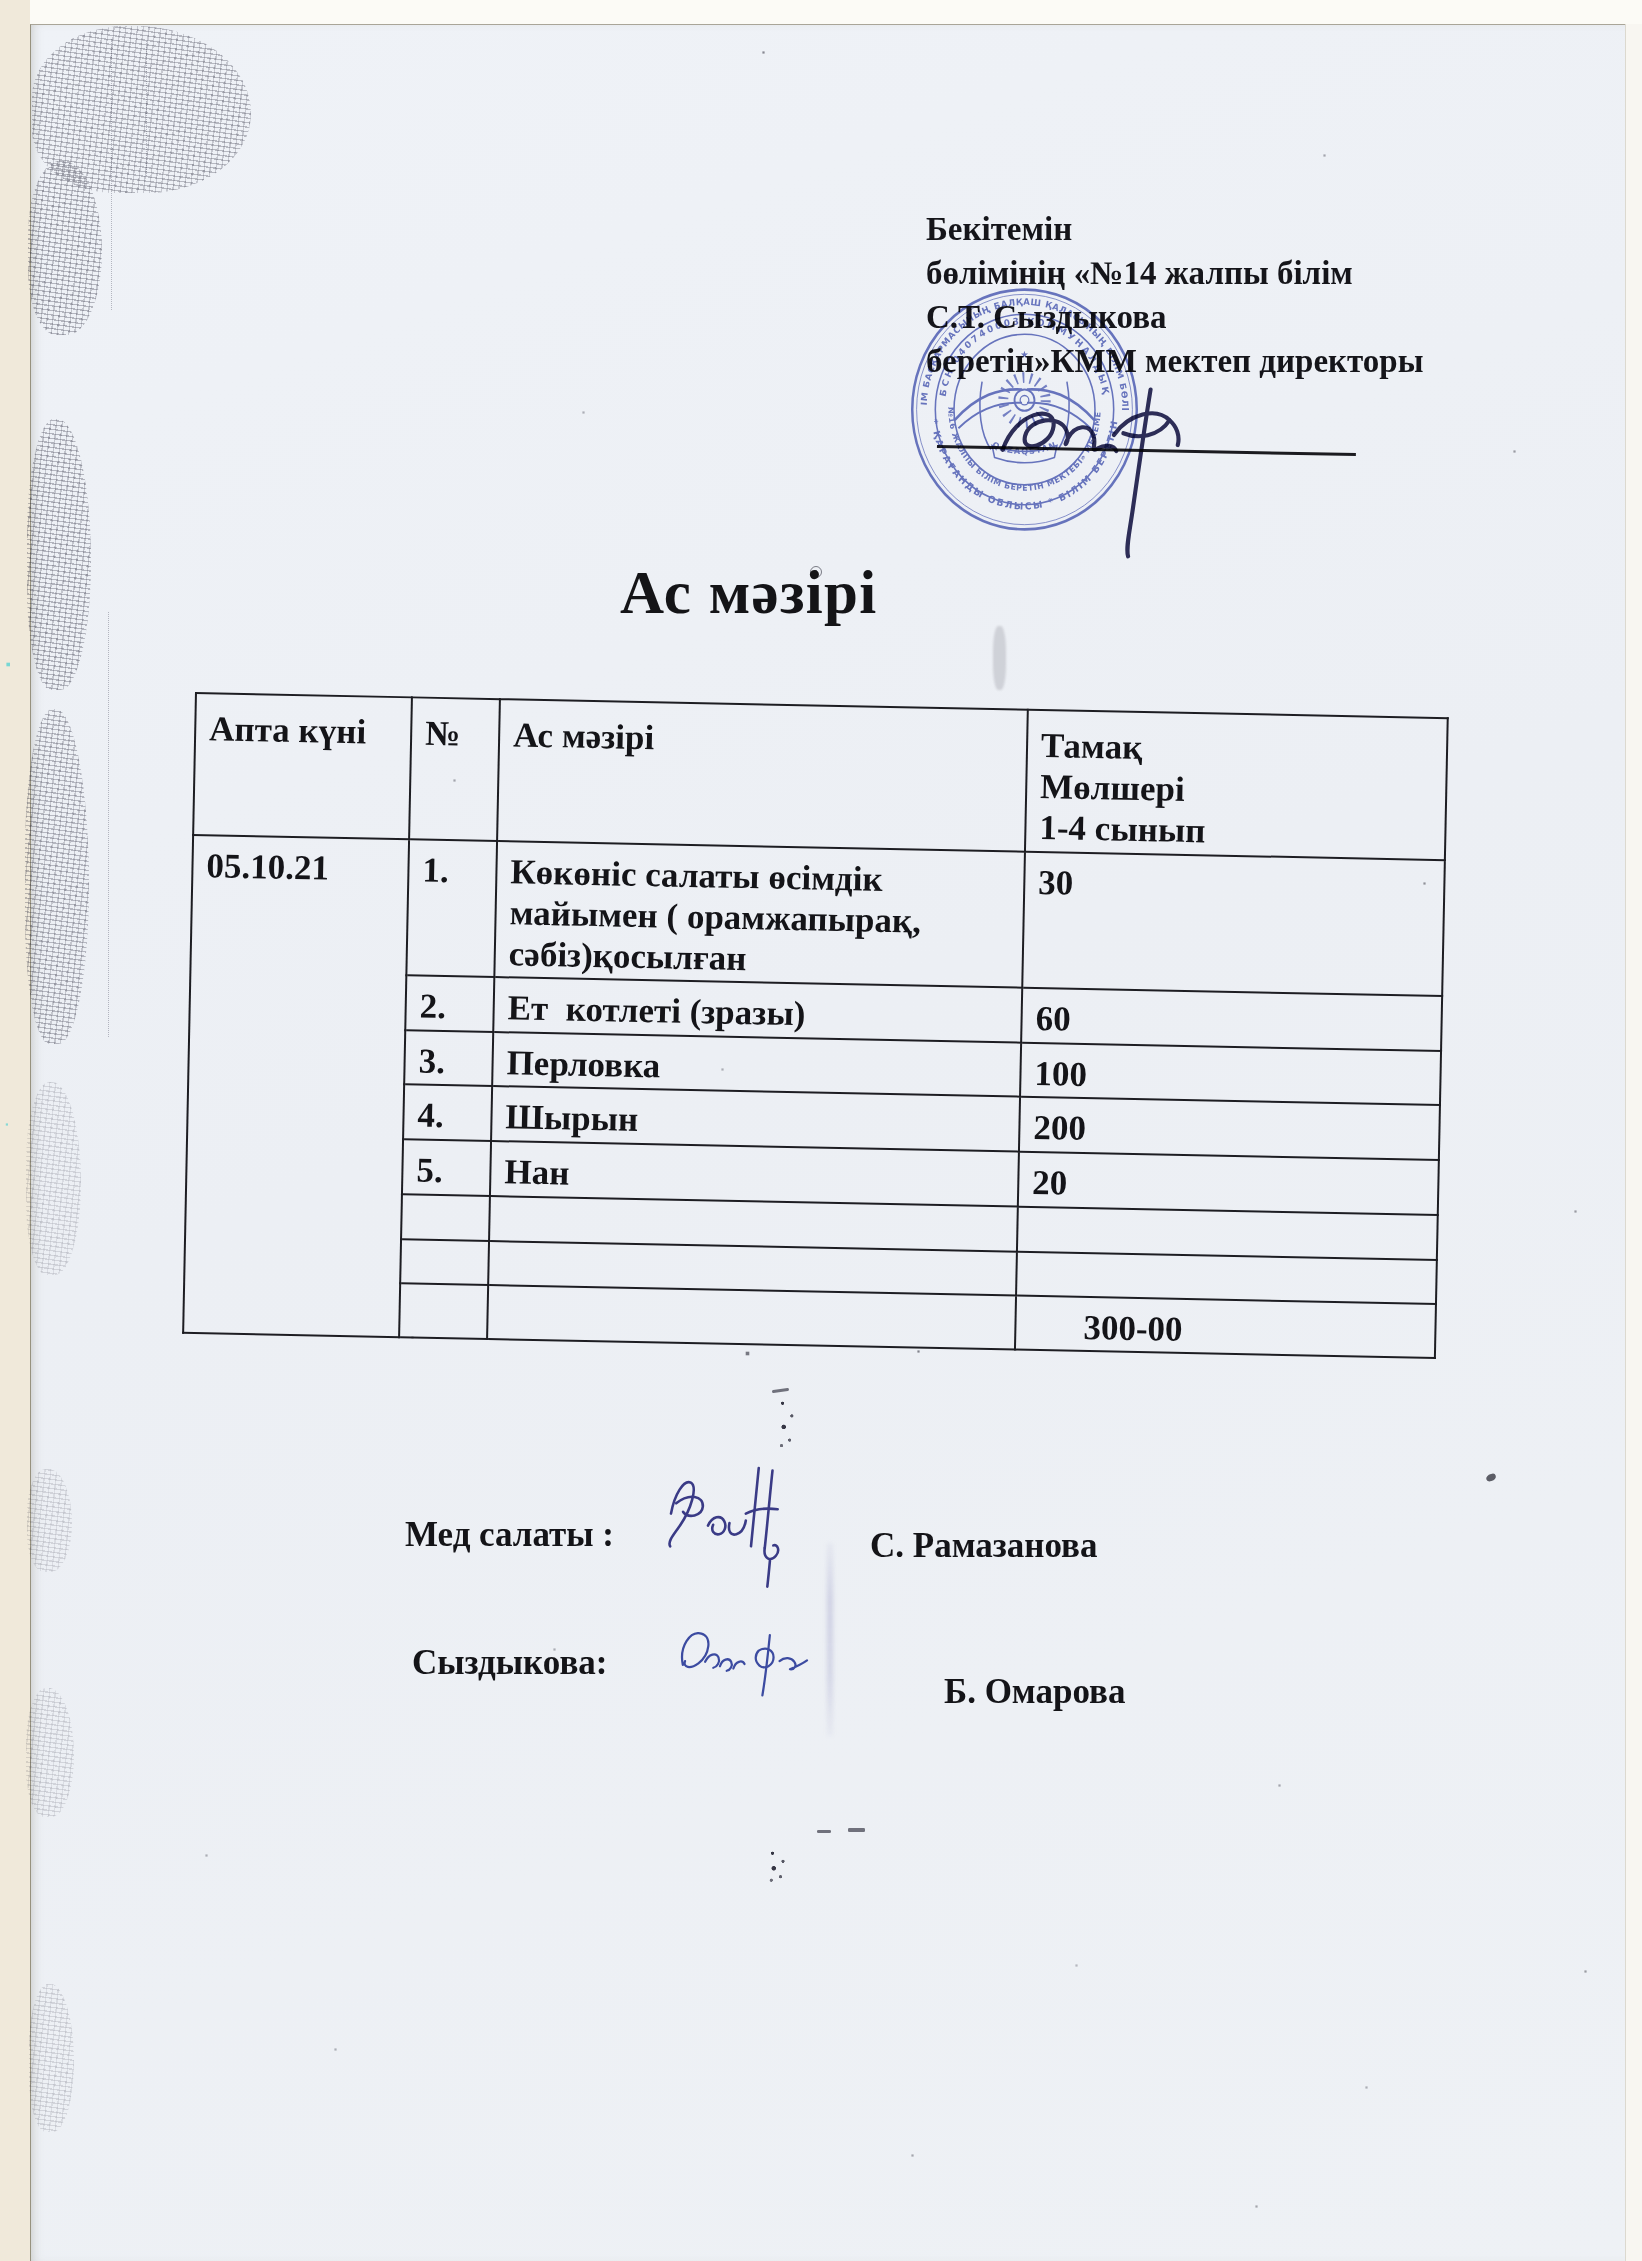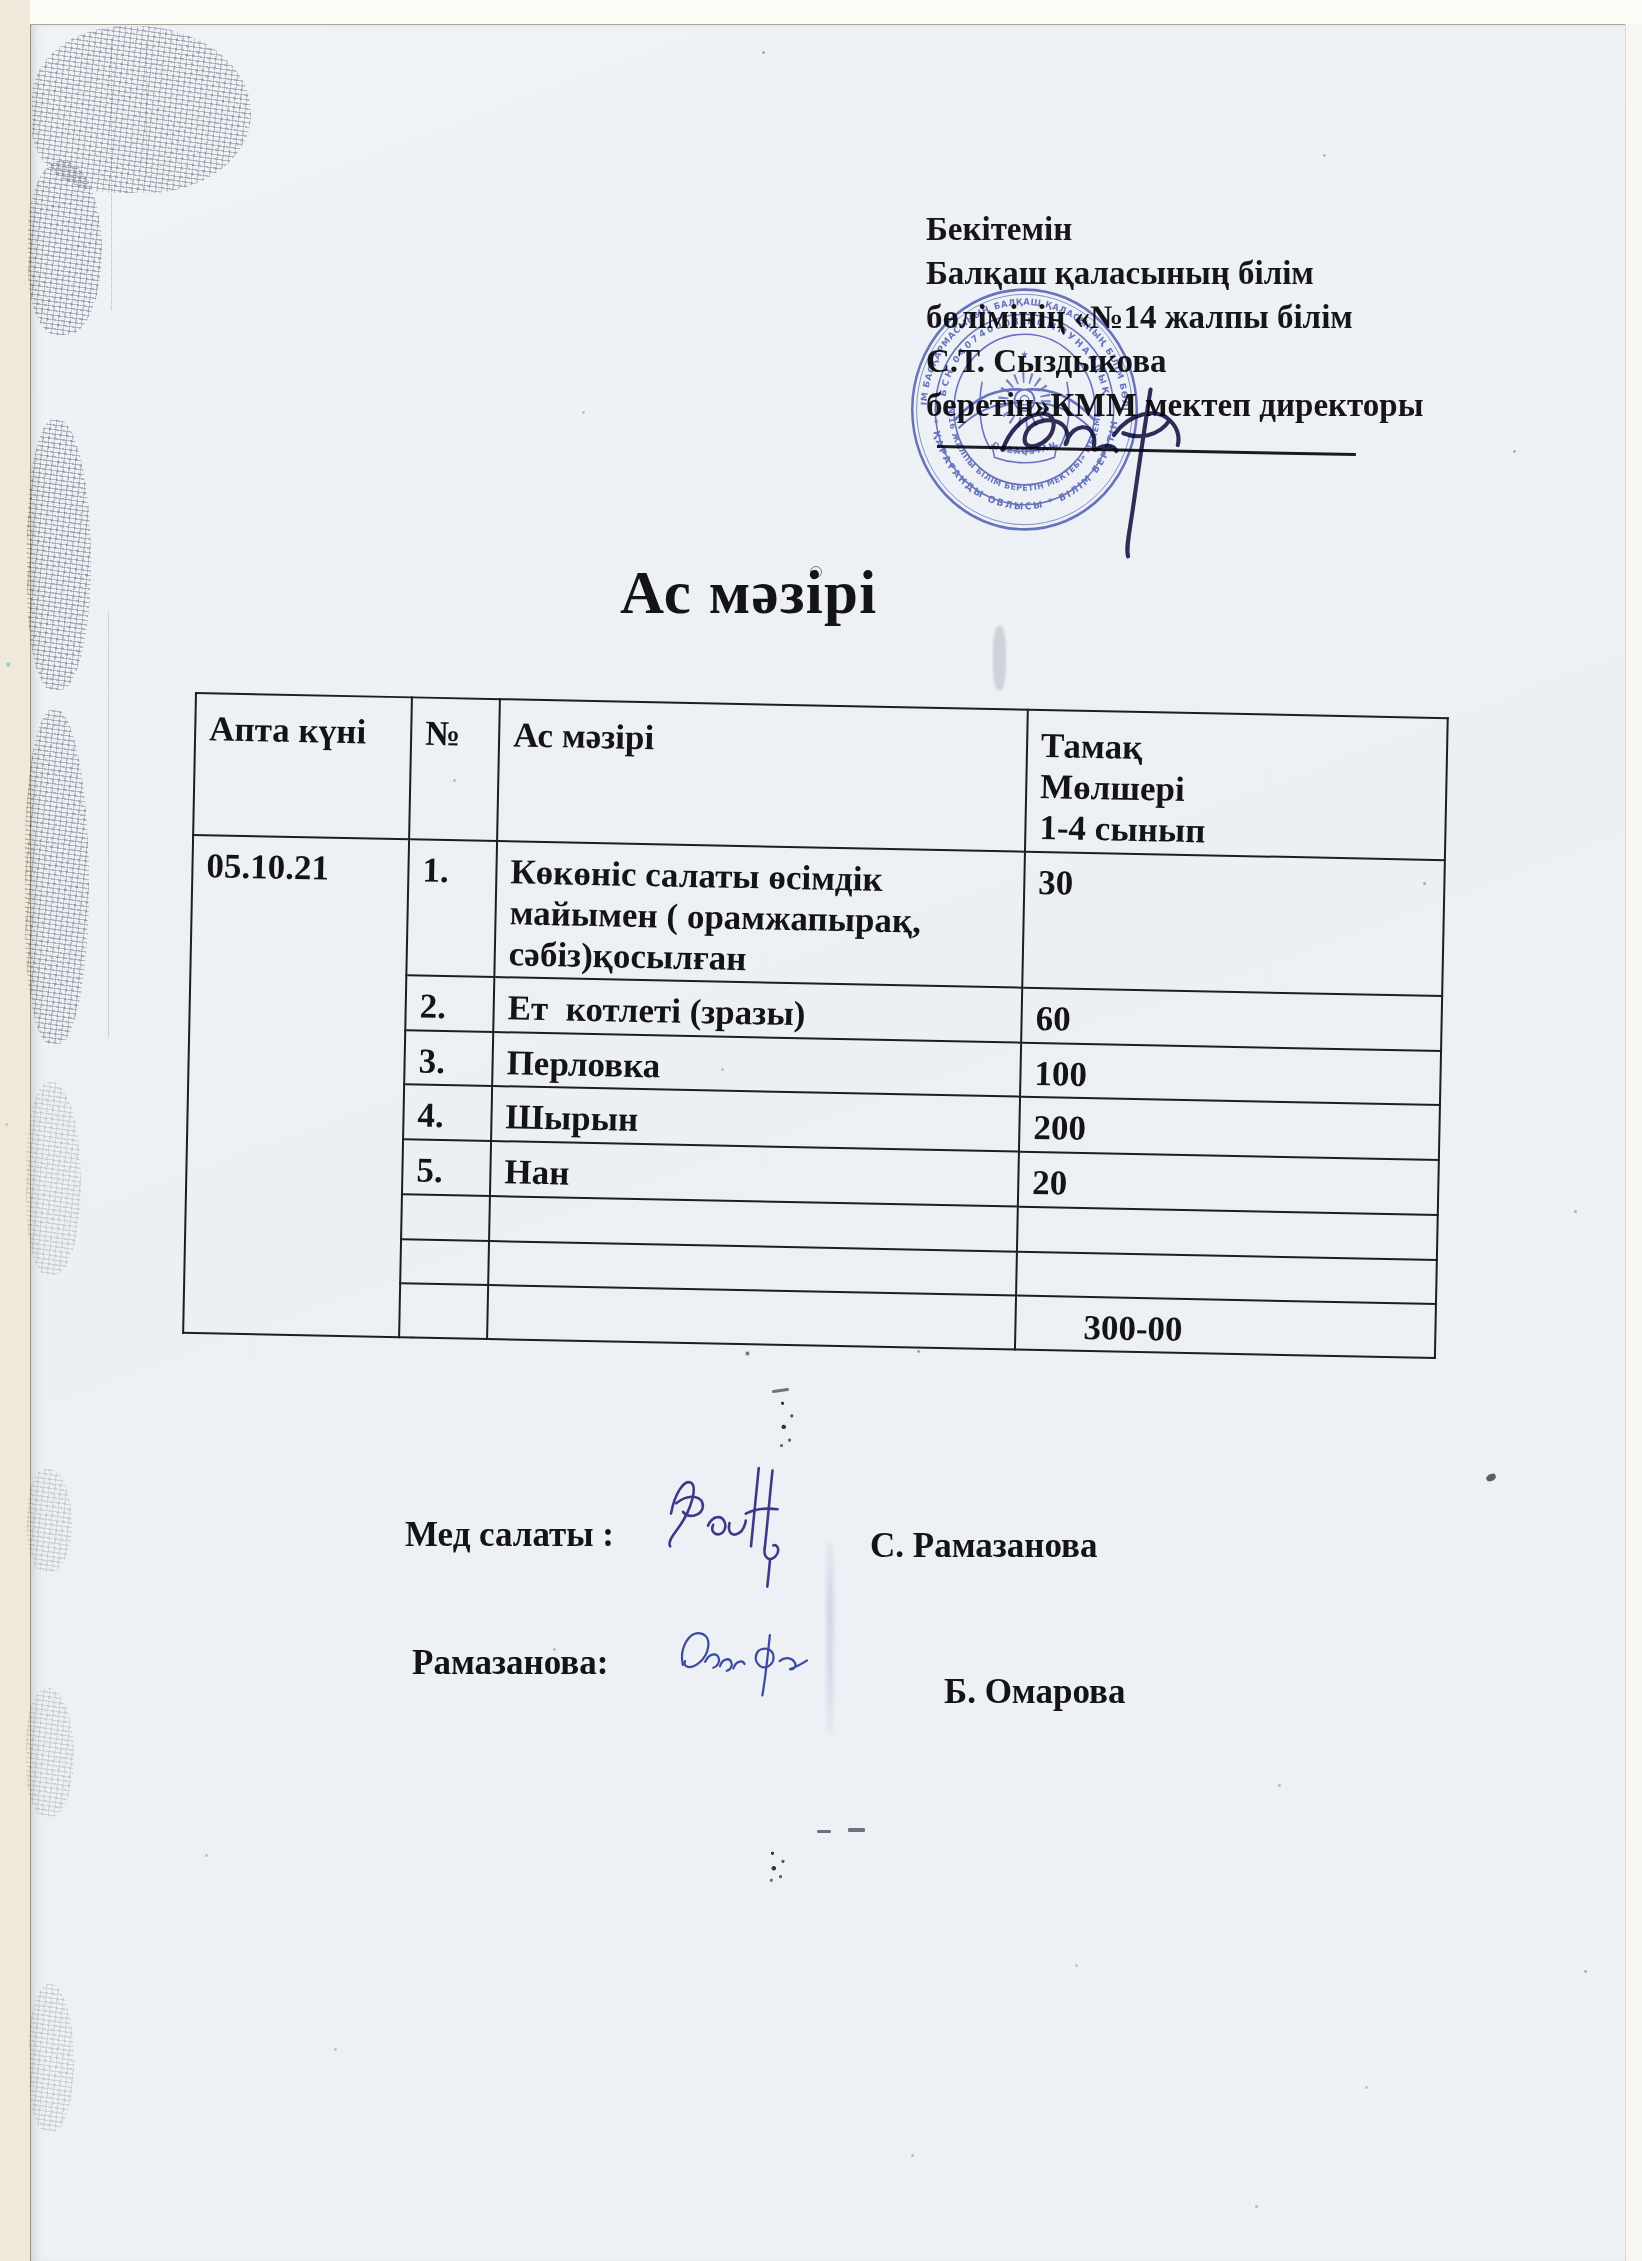--- a/index.html
+++ b/index.html
@@ -118,21 +118,20 @@
   <div class="ink-mark" style="left:776px;top:1395px;width:22px;height:55px;"></div>
   <div class="dash" style="left:772px;top:1389px;width:17px;height:3.2px;transform:rotate(-8deg);"></div>
   <div class="ink-mark" style="left:765px;top:1848px;width:24.5px;height:35px;"></div>
   <div class="dash" style="left:817px;top:1830px;width:14px;height:3.2px;"></div>
   <div class="dash" style="left:848px;top:1828px;width:17px;height:3.9px;"></div>
   <div class="blob" style="left:1486px;top:1474px;width:10.3px;height:7px;"></div>
   <div class="ghost-streak" style="left:827px;top:1543px;width:5.8px;height:193px;"></div>
 
   <div class="approval">
     <div>Бекітемін</div>
-    <div>Балқаш қаласының білім</div>
     <div>бөлімінің «№14 жалпы білім</div>
     <div>С.Т. Сыздыкова</div>
     <div>беретін»КММ мектеп директоры</div>
   </div>
   <div class="sig-line"></div>
 
   <svg class="stamp" viewBox="0 0 380 380" width="237" height="253" preserveAspectRatio="none">
     <defs>
       <path id="arcTopOuter" d="M 33,190 A 157,157 0 1 1 347,190"></path>
       <path id="arcBotOuter" d="M 40,190 A 150,150 0 0 0 340,190"></path>
@@ -263,21 +262,21 @@
       <path d="M 158,142 C 154,160 160,172 174,168 C 188,164 194,148 196,136"></path>
       <path d="M 226,14 C 220,70 214,140 208,196"></path>
       <path d="M 258,20 C 252,76 246,146 240,200"></path>
       <path d="M 196,120 Q 228,104 270,110"></path>
       <path d="M 240,200 C 236,226 254,232 266,218 C 276,206 270,190 260,194"></path>
       <path d="M 252,230 C 250,252 248,272 246,290"></path>
     </g>
   </svg>
   <div class="sig-name" style="left:870px;top:1526px;">С. Рамазанова</div>
 
-  <div class="sig-label" style="left:412px;top:1643px;">Рамазанова:</div>
+  <div class="sig-label" style="left:412px;top:1643px;">Сыздыкова:</div>
   <svg class="ink-svg" style="left:644px;top:1609px;" width="213" height="93" viewBox="0 0 420 250">
     <g stroke="#4050a8" stroke-width="6">
       <path d="M 28,150 C 18,100 48,58 78,66 C 108,74 100,124 70,146 C 48,162 28,158 34,140"></path>
       <path d="M 88,142 C 98,120 118,116 124,130 C 129,142 120,156 110,158"></path>
       <path d="M 128,154 C 134,134 152,130 158,142 C 163,152 156,164 146,166"></path>
       <path d="M 164,160 C 170,140 188,136 194,148"></path>
       <path d="M 232,112 C 252,100 272,110 272,130 C 272,152 248,164 234,152 C 220,140 222,122 232,112"></path>
       <path d="M 262,70 C 256,130 248,196 242,232"></path>
       <path d="M 288,140 C 302,128 320,130 328,142 C 335,152 328,164 316,162 C 330,156 348,148 362,138"></path>
     </g>

